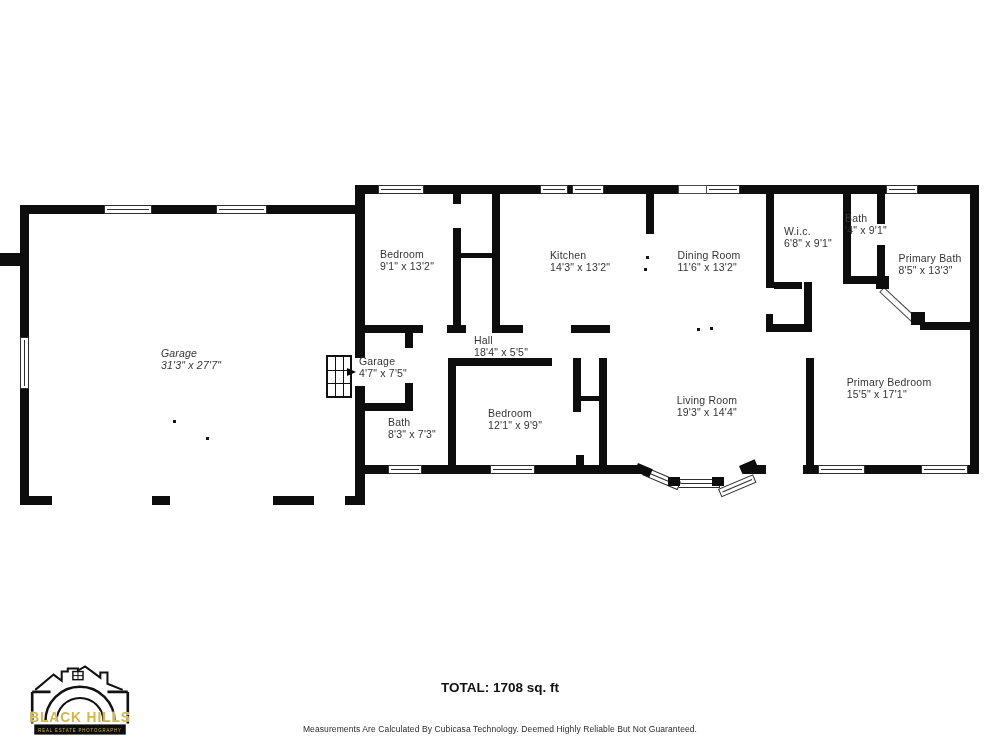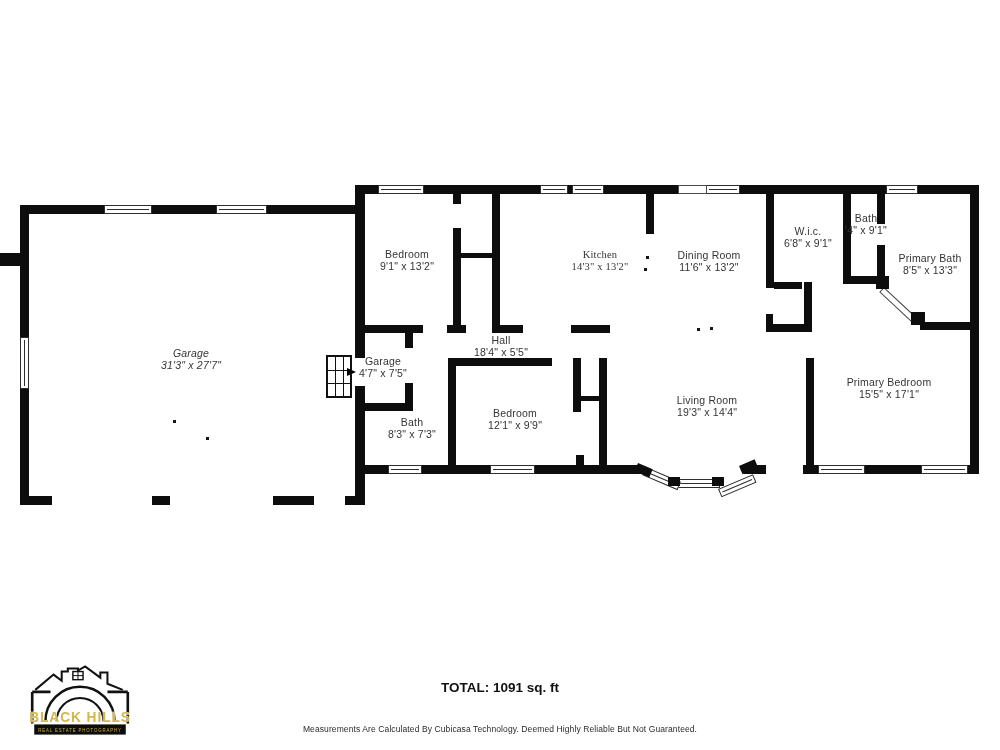--- a/index.html
+++ b/index.html
@@ -7,21 +7,21 @@
          font-family:"Liberation Sans",sans-serif;outline:1px solid #e2e2e2;}
   #plan{position:absolute;left:0;top:0;width:1000px;height:750px;}
   .wall{position:absolute;background:#0d0d0d;}
   .cap{position:absolute;background:#0d0d0d;transform-origin:0 0;}
   .win{position:absolute;background:#fff;border:1px solid #2f2f2f;box-sizing:border-box;transform-origin:0 0;}
   .win .ln{position:absolute;background:#2f2f2f;}
   .win.h .ln{left:2px;right:2px;top:50%;height:1px;margin-top:-0.5px;}
   .win.v .ln{top:2px;bottom:2px;left:50%;width:1px;margin-left:-0.5px;}
   .doorslab{position:absolute;background:#fff;border:1px solid #4a4a4a;box-sizing:border-box;transform-origin:0 0;}
   .mark{position:absolute;width:3px;height:3px;background:#161616;}
-  .room-label{position:absolute;transform:translate(-50%,-50%);text-align:center;
+  .room-label{position:absolute;transform:translate(-50%,-50%);
               color:#343434;font-size:10.5px;line-height:12px;letter-spacing:.2px;white-space:nowrap;}
   .stairs{position:absolute;left:326px;top:355px;width:26px;height:43px;border:2px solid #111;box-sizing:border-box;background:#fff;}
   .stairs i{position:absolute;background:#111;}
   .stairs .v1{left:33%;top:0;bottom:0;width:1px;}
   .stairs .v2{left:66%;top:0;bottom:0;width:1px;}
   .stairs .h1{top:33%;left:0;right:0;height:1px;}
   .stairs .h2{top:66%;left:0;right:0;height:1px;}
   .entry-arrow{position:absolute;left:347px;top:368px;width:0;height:0;
                border-top:4px solid transparent;border-bottom:4px solid transparent;border-left:9px solid #000;}
   .footer{position:absolute;left:0;width:1000px;text-align:center;color:#111;}
@@ -150,21 +150,21 @@
       <div class="mark" style="left: 173px; top: 420px;"></div>
       <div class="mark" style="left: 206px; top: 437px;"></div>
       <div class="room-label" style="left: 191px; top: 359px; font-style: italic;">
         <div>Garage</div>
         <div>31'3" x 27'7"</div>
       </div>
       <div class="room-label" style="left: 407px; top: 260px;">
         <div>Bedroom</div>
         <div>9'1" x 13'2"</div>
       </div>
-      <div class="room-label" style="left: 600px; top: 261px; font-family: Liberation Serif, serif;">
+      <div class="room-label" style="left: 580px; top: 261px;">
         <div>Kitchen</div>
         <div>14'3" x 13'2"</div>
       </div>
       <div class="room-label" style="left: 709px; top: 261px;">
         <div>Dining Room</div>
         <div>11'6" x 13'2"</div>
       </div>
       <div class="room-label" style="left: 808px; top: 237px;">
         <div>W.i.c.</div>
         <div>6'8" x 9'1"</div>
@@ -196,21 +196,21 @@
       <div class="room-label" style="left: 707px; top: 406px;">
         <div>Living Room</div>
         <div>19'3" x 14'4"</div>
       </div>
       <div class="room-label" style="left: 889px; top: 388px;">
         <div>Primary Bedroom</div>
         <div>15'5" x 17'1"</div>
       </div>
     </div>
 
-  <div class="footer f-total">TOTAL: 1091 sq. ft</div>
+  <div class="footer f-total">TOTAL: 1708 sq. ft</div>
   <div class="footer f-disc">Measurements Are Calculated By Cubicasa Technology. Deemed Highly Reliable But Not Guaranteed.</div>
 
   <svg class="logo" viewBox="0 0 118 80">
     <g fill="none" stroke="#111">
       <polyline points="15,31 33,16 41,22 41,13 47,13 47,10 57,10 57,12 64,8 79,19 79,14 86,14 86,25 101,31" stroke-width="2"></polyline>
       <rect x="52" y="13" width="10" height="8" stroke-width="1.4"></rect>
       <line x1="57" y1="13" x2="57" y2="21" stroke-width="1"></line>
       <line x1="52" y1="17" x2="62" y2="17" stroke-width="1"></line>
       <path d="M12,33 H30 M86,33 H106 M12,33 V64 M106,33 V64" stroke-width="2.6"></path>
       <path d="M25,62 A34,34 0 0 1 93,62" stroke-width="2.4"></path>

